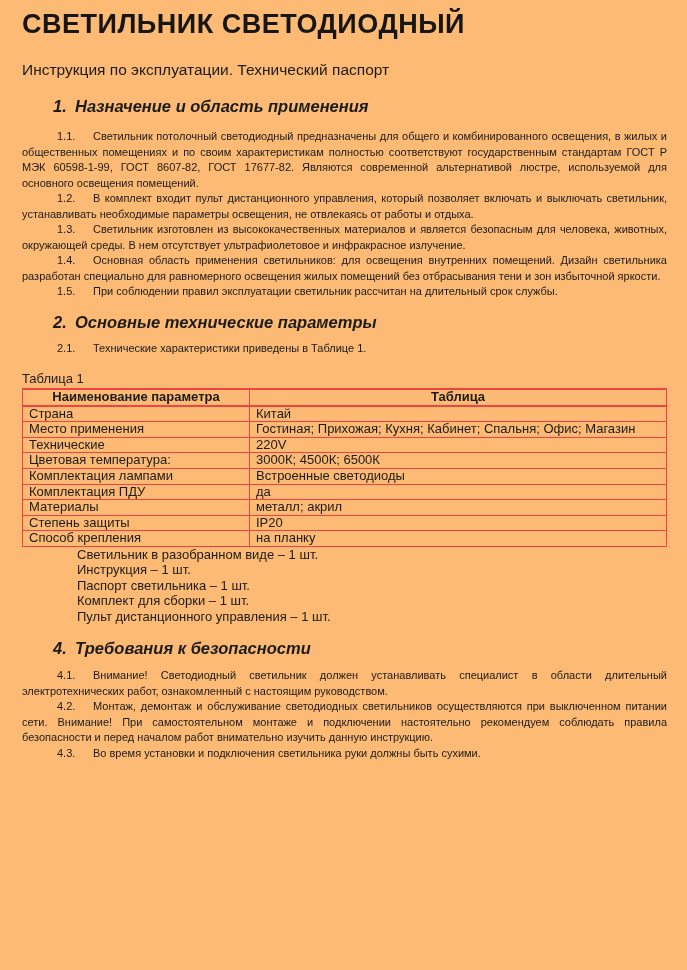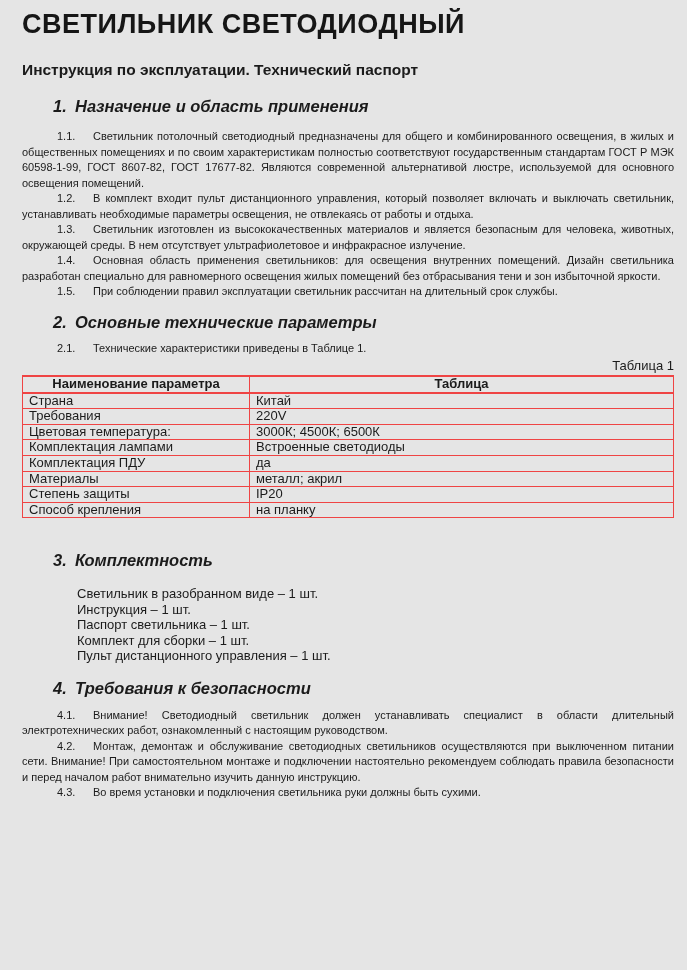--- a/index.html
+++ b/index.html
@@ -7,34 +7,34 @@
   body {
     width: 687px;
     height: 970px;
     font-family: "Liberation Sans", sans-serif;
     color: #1b1b1b;
     overflow: hidden;
   }
   .page {
     width: 687px;
     height: 970px;
-    padding: 8px 13px 0 22px;
-    background: #e5e5e5;
+    padding: 8px 20px 0 22px;
+    background: #fdba74;
   }
   .doc-title {
     font-size: 27px;
     font-weight: bold;
     line-height: 32px;
     letter-spacing: 0.5px;
     margin-bottom: 22px;
     color: #161616;
   }
   .doc-subtitle {
     font-size: 15.5px;
-    font-weight: bold;
+    font-weight: normal;
     line-height: 16px;
     margin-bottom: 20px;
   }
   .sec-heading {
     font-size: 16.5px;
     font-weight: bold;
     line-height: 16px;
     padding-left: 31px;
     font-style: italic;
   }
@@ -46,22 +46,22 @@
   .para {
     font-size: 11px;
     line-height: 15.5px;
     text-align: justify;
     text-indent: 35px;
   }
   .pnum { display: inline-block; width: 36px; text-indent: 0; }
   .tbl-caption {
     font-size: 13px;
     line-height: 14px;
-    text-align: right;
-    margin-top: 3px;
+    text-align: left;
+    margin-top: 16px;
     margin-bottom: 2px;
   }
   table.params {
     width: 100%;
     border-collapse: collapse;
     table-layout: fixed;
   }
   table.params th, table.params td {
     border: 1px solid #ef4444;
     font-size: 13px;
@@ -117,21 +117,25 @@
         <th>Наименование параметра</th>
         <th>Таблица</th>
       </tr>
     </thead>
     <tbody>
       <tr>
           <td>Страна</td>
           <td>Китай</td>
         </tr>
       <tr>
-          <td>Требования</td>
+          <td>Место применения</td>
+          <td>Гостиная; Прихожая; Кухня; Кабинет; Спальня; Офис; Магазин</td>
+        </tr>
+      <tr>
+          <td>Технические</td>
           <td>220V</td>
         </tr>
       <tr>
           <td>Цветовая температура:</td>
           <td>3000К; 4500К; 6500К</td>
         </tr>
       <tr>
           <td>Комплектация лампами</td>
           <td>Встроенные светодиоды</td>
         </tr>
@@ -147,21 +151,20 @@
           <td>Степень защиты</td>
           <td>IP20</td>
         </tr>
       <tr>
           <td>Способ крепления</td>
           <td>на планку</td>
         </tr>
     </tbody>
   </table>
 
-  <div class="sec-heading h3-sec"><span class="sec-num">3.</span><span>Комплектность</span></div>
 
   <ul class="kit-list">
     <li>Светильник в разобранном виде – 1 шт.</li>
     <li>Инструкция – 1 шт.</li>
     <li>Паспорт светильника – 1 шт.</li>
     <li>Комплект для сборки – 1 шт.</li>
     <li>Пульт дистанционного управления – 1 шт.</li>
   </ul>
 
   <div class="sec-heading h4-sec"><span class="sec-num">4.</span><span>Требования к безопасности</span></div>

